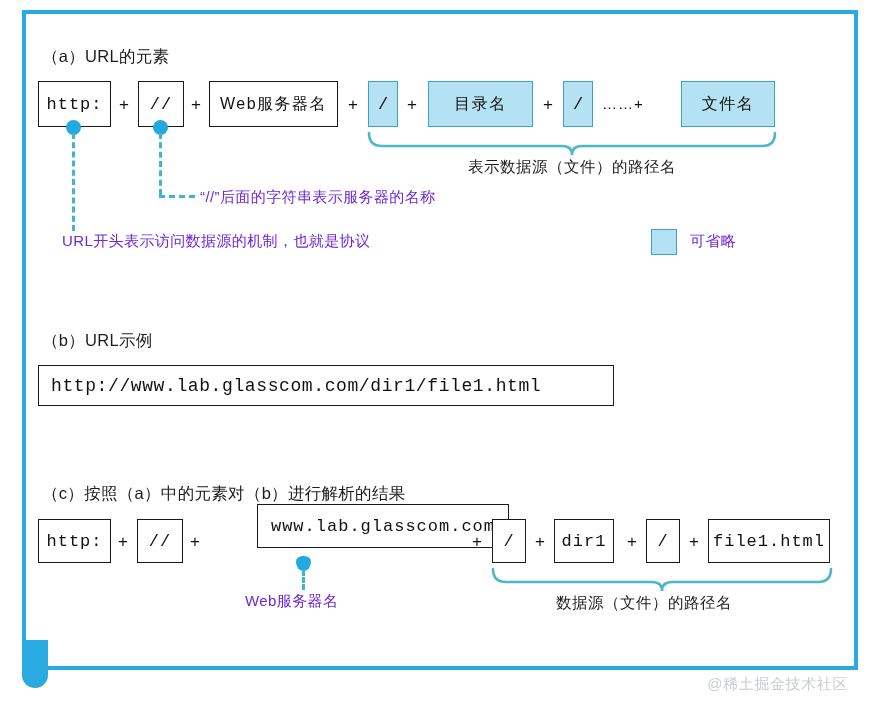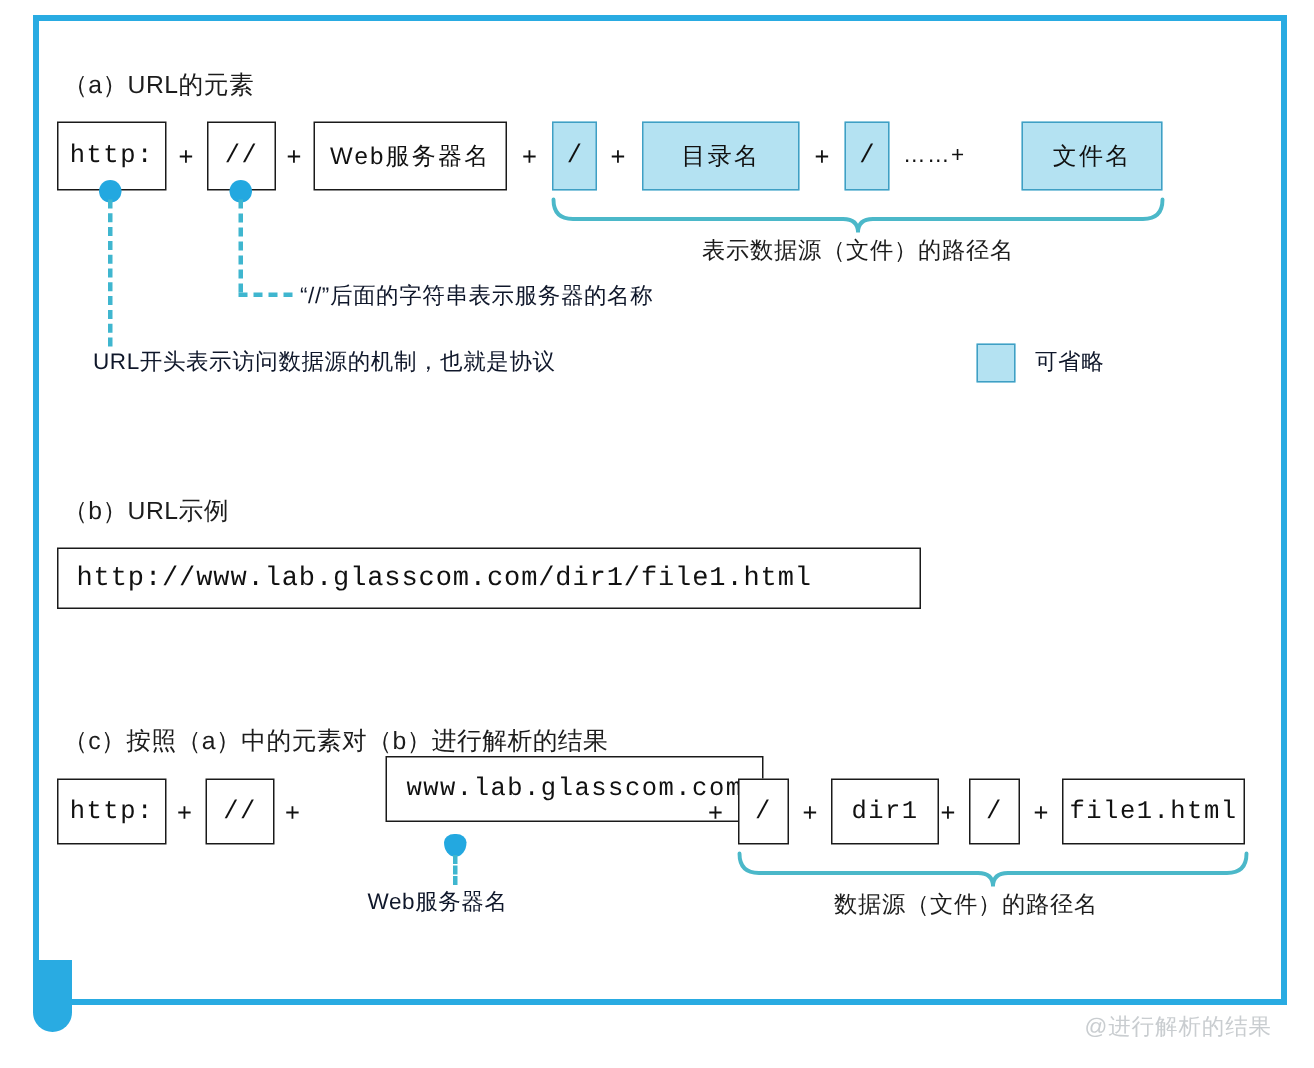--- a/index.html
+++ b/index.html
@@ -113,21 +113,21 @@
   }
   .hdash {
     position: absolute;
     height: 0;
     border-top: 3px dashed #3fb6cf;
   }
 
   .note {
     position: absolute;
     font-size: 15px;
-    color: #0f172a;
+    color: #6d28d9;
     letter-spacing: .4px;
     white-space: nowrap;
   }
 
   
   .legend-swatch {
     position: absolute;
     width: 26px; height: 26px;
     background: #b4e2f2;
     border: 1.6px solid #3f9fc4;
@@ -201,30 +201,30 @@
   <div class="heading" style="left:42px; top:483px;">（c）按照（a）中的元素对（b）进行解析的结果</div>
 
   <div class="box" style="left:38px; top:519px; width:73px; height:44px;">http:</div>
   <div class="plus" style="left:118px; top:532px;">+</div>
   <div class="box" style="left:137px; top:519px; width:46px; height:44px;">//</div>
   <div class="plus" style="left:190px; top:532px;">+</div>
   <div class="box" style="left:209px; top:504px; width:252px; height:44px;margin-left:48px;">www.lab.glasscom.com</div>
   <div class="plus" style="left:472px; top:532px;">+</div>
   <div class="box" style="left:492px; top:519px; width:34px; height:44px;">/</div>
   <div class="plus" style="left:535px; top:532px;">+</div>
-  <div class="box" style="left:554px; top:519px; width:72px; height:44px;">dir1</div>
+  <div class="box" style="left:554px; top:519px; width:60px; height:44px;">dir1</div>
   <div class="plus" style="left:627px; top:532px;">+</div>
   <div class="box" style="left:646px; top:519px; width:34px; height:44px;">/</div>
   <div class="plus" style="left:689px; top:532px;">+</div>
   <div class="box" style="left:708px; top:519px; width:122px; height:44px;text-align:center;">file1.html</div>
 
   <div class="dot pin" style="left:296px; top:556px;"></div>
   <div class="vdash" style="left:302px; top:570px; height:20px;"></div>
   <div class="note" style="left:245px; top:592px;">Web服务器名</div>
 
   <svg class="brace" style="left:490px; top:566px;" width="344" height="26">
     <path d="M3,3 Q3,16 16,16 L162,16 Q172,16 172,25 Q172,16 182,16 L328,16 Q341,16 341,3" fill="none" stroke="#4bb8c9" stroke-width="2.6" stroke-linecap="round"></path>
   </svg>
   <div class="brace-label" style="left:472px; top:593px; width:344px;">数据源（文件）的路径名</div>
 
-  <div class="watermark">@进行解析的结果</div>
+  <div class="watermark">@稀土掘金技术社区</div>
 
 </div>
 
 </body></html>

